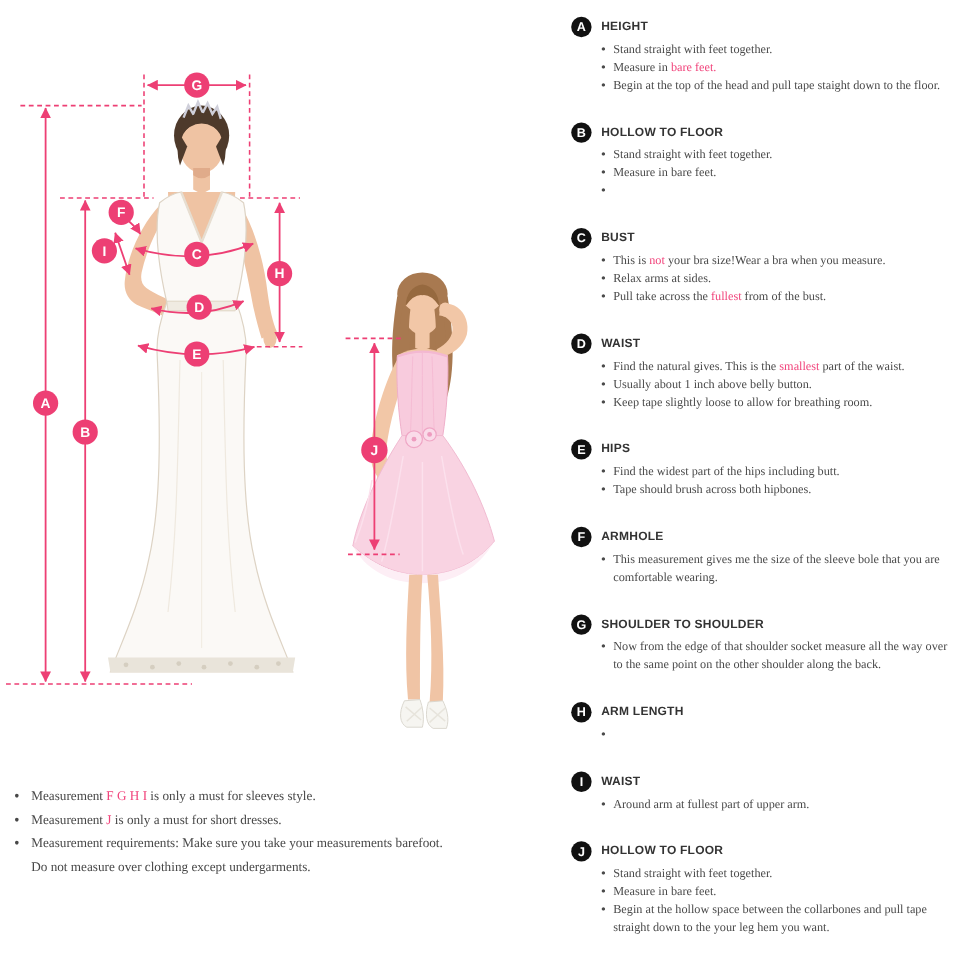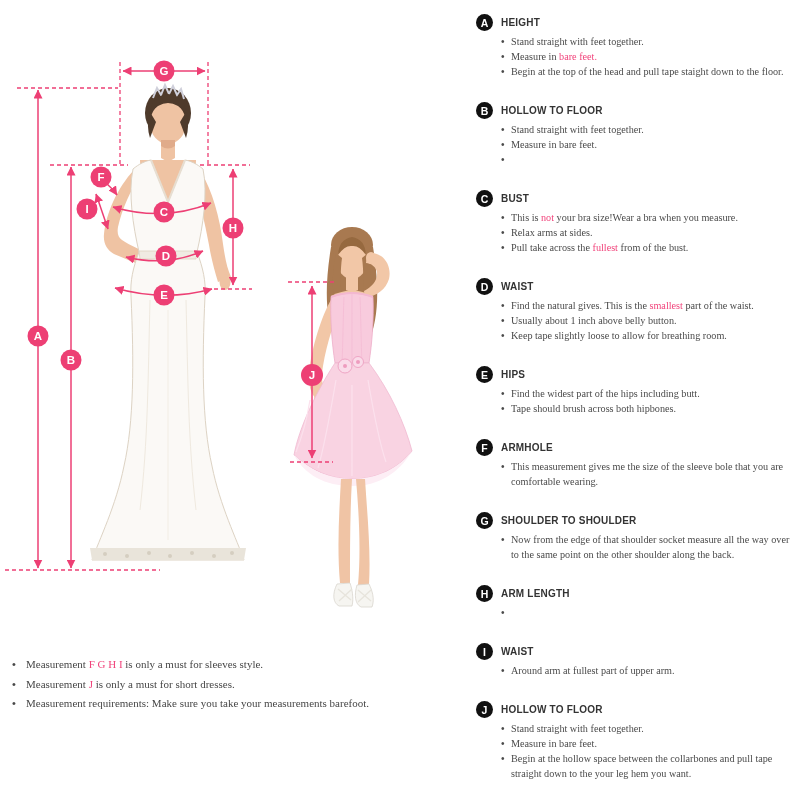--- a/index.html
+++ b/index.html
@@ -332,15 +332,19 @@
         <span class="bt"><span>Measurement </span><span class="hl">F G H I</span><span> is only a must for sleeves style.</span></span>
       </div>
       <div class="note">
         <span class="bm">•</span>
         <span class="bt"><span>Measurement </span><span class="hl">J</span><span> is only a must for short dresses.</span></span>
       </div>
       <div class="note">
         <span class="bm">•</span>
         <span class="bt"><span>Measurement requirements: Make sure you take your measurements barefoot.</span></span>
       </div>
+      <div class="note">
+        <span class="bm"></span>
+        <span class="bt"><span>Do not measure over clothing except undergarments.</span></span>
+      </div>
     </div>
 
 </div>
 
 </body></html>

